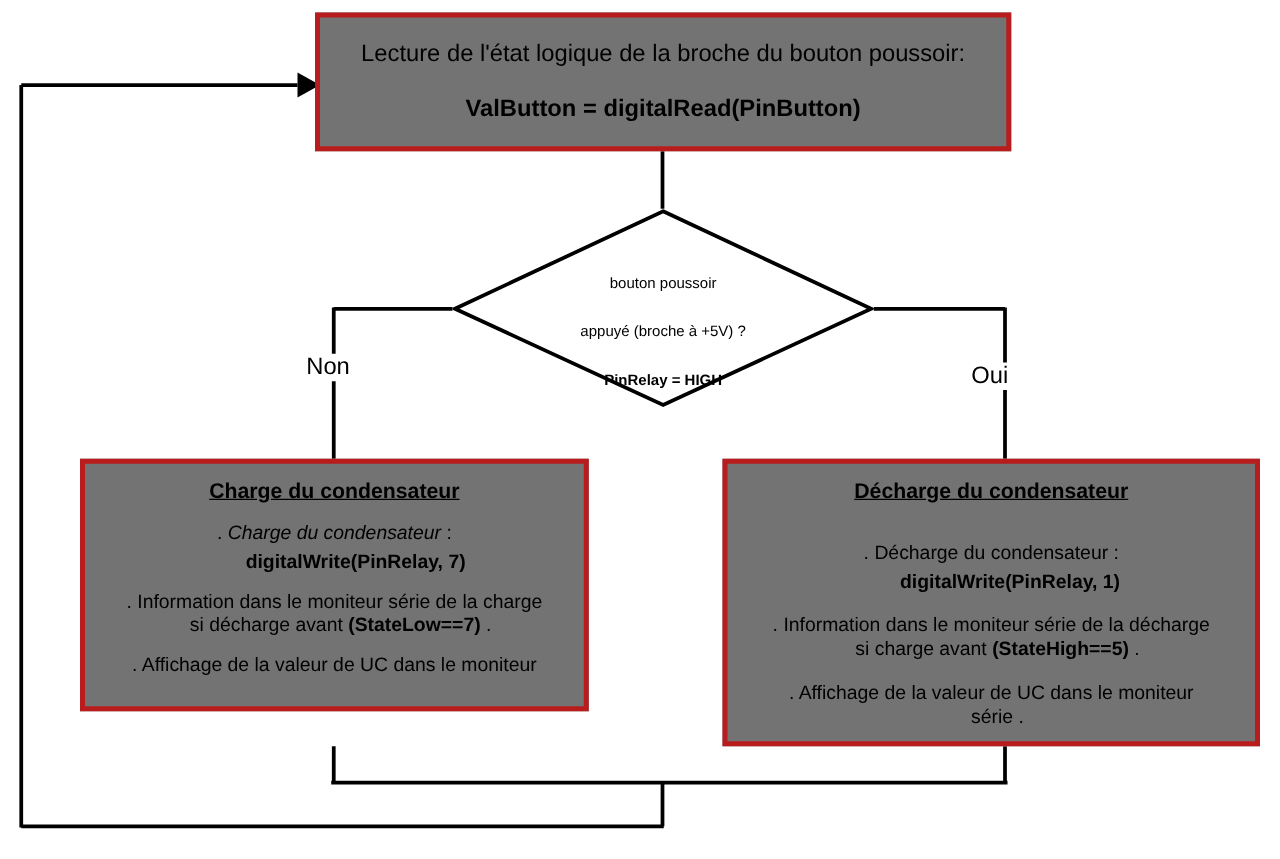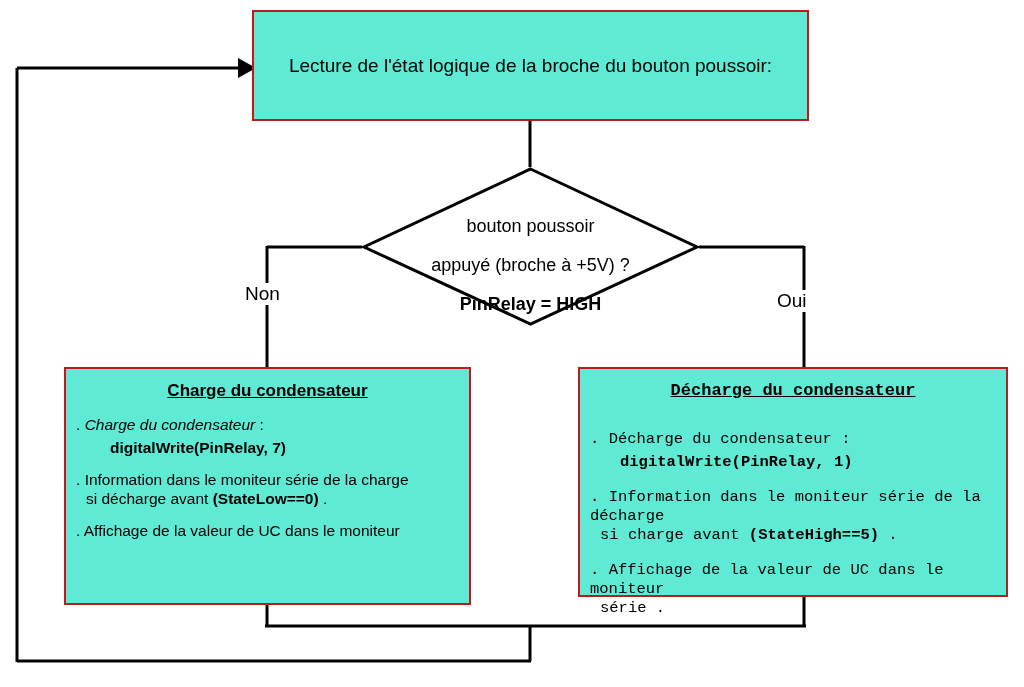--- a/index.html
+++ b/index.html
@@ -20,22 +20,22 @@
     position: absolute;
     left: 0;
     top: 0;
     width: 1024px;
     height: 687px;
   }
 
   .node {
     position: absolute;
     box-sizing: border-box;
-    border: 2px solid #b91c1c;
-    background: #5eead4;
+    border: 4px solid #b91c1c;
+    background: #737373;
   }
 
   
   #box-read {
     left: 252px;
     top: 10px;
     width: 557px;
     height: 111px;
     display: flex;
     flex-direction: column;
@@ -76,21 +76,21 @@
     height: 159px;
     display: flex;
     flex-direction: column;
     align-items: center;
     justify-content: center;
     text-align: center;
     padding-top: 22px;
     box-sizing: border-box;
   }
   #decision .dl {
-    font-size: 18px;
+    font-size: 12px;
     line-height: 23px;
     white-space: nowrap;
     margin-top: 16px;
   }
   #decision .dl.bold {
     font-weight: bold;
   }
 
   
   .branch-label {
@@ -101,42 +101,42 @@
     padding: 0 2px;
   }
   #label-non { left: 243px; top: 283px; text-align: center; }
   #label-oui { left: 775px; top: 290px; }
 
   
   #box-charge {
     left: 64px;
     top: 367px;
     width: 407px;
-    height: 238px;
+    height: 202px;
     padding: 8px 10px 0 10px;
   }
   #box-decharge {
     left: 578px;
     top: 367px;
     width: 430px;
     height: 230px;
     padding: 8px 10px 0 10px;
-    font-family: Liberation Mono, monospace;
   }
   .box-title {
     text-align: center;
     font-size: 17px;
     font-weight: bold;
     text-decoration: underline;
     margin: 4px 0 14px 0;
   }
   .bullet {
     font-size: 15.5px;
     line-height: 19px;
     margin-bottom: 13px;
+    text-align: center;
   }
   .bullet .dot { font-weight: normal; }
   .bullet .it { font-style: italic; }
   .bullet .bd { font-weight: bold; }
   .code {
     font-weight: bold;
     font-size: 15.5px;
     margin-left: 34px;
     margin-top: 4px;
     display: block;
@@ -174,20 +174,21 @@
 
       <line x1="17" y1="662" x2="17" y2="68"></line>
 
       <line x1="17" y1="68" x2="238" y2="68"></line>
     </g>
     <polygon points="238,58 256,68 238,78" fill="#000000" stroke="none"></polygon>
   </svg>
 
   <div class="node" id="box-read">
     <div class="line1">Lecture de l'état logique de la broche du bouton poussoir:</div>
+    <div class="line2">ValButton = digitalRead(PinButton)</div>
   </div>
 
   <div id="decision">
     <svg width="337" height="159" viewBox="0 0 337 159" xmlns="http://www.w3.org/2000/svg">
       <polygon points="168.5,2 335,80 168.5,157 2,80" fill="#ffffff" stroke="#000000" stroke-width="3"></polygon>
     </svg>
     <div class="dtext">
       <div class="dl">bouton poussoir</div>
       <div class="dl">appuyé (broche à +5V) ?</div>
       <div class="dl bold">PinRelay = HIGH</div>
@@ -202,21 +203,21 @@
 
     <div class="bullet">
       <span class="dot">.</span>
       <span class="it">Charge du condensateur</span><span> :</span>
       <span class="code">digitalWrite(PinRelay, 7)</span>
     </div>
 
     <div class="bullet">
       <span class="dot">.</span>
       <span>Information dans le moniteur série de la charge</span>
-      <span class="indent"><span>si décharge avant </span><span class="bd">(StateLow==0)</span><span> .</span></span>
+      <span class="indent"><span>si décharge avant </span><span class="bd">(StateLow==7)</span><span> .</span></span>
     </div>
 
     <div class="bullet">
       <span class="dot">.</span>
       <span>Affichage de la valeur de UC dans le moniteur</span>
     </div>
   </div>
 
   <div class="node" id="box-decharge">
     <div class="box-title">Décharge du condensateur</div>

